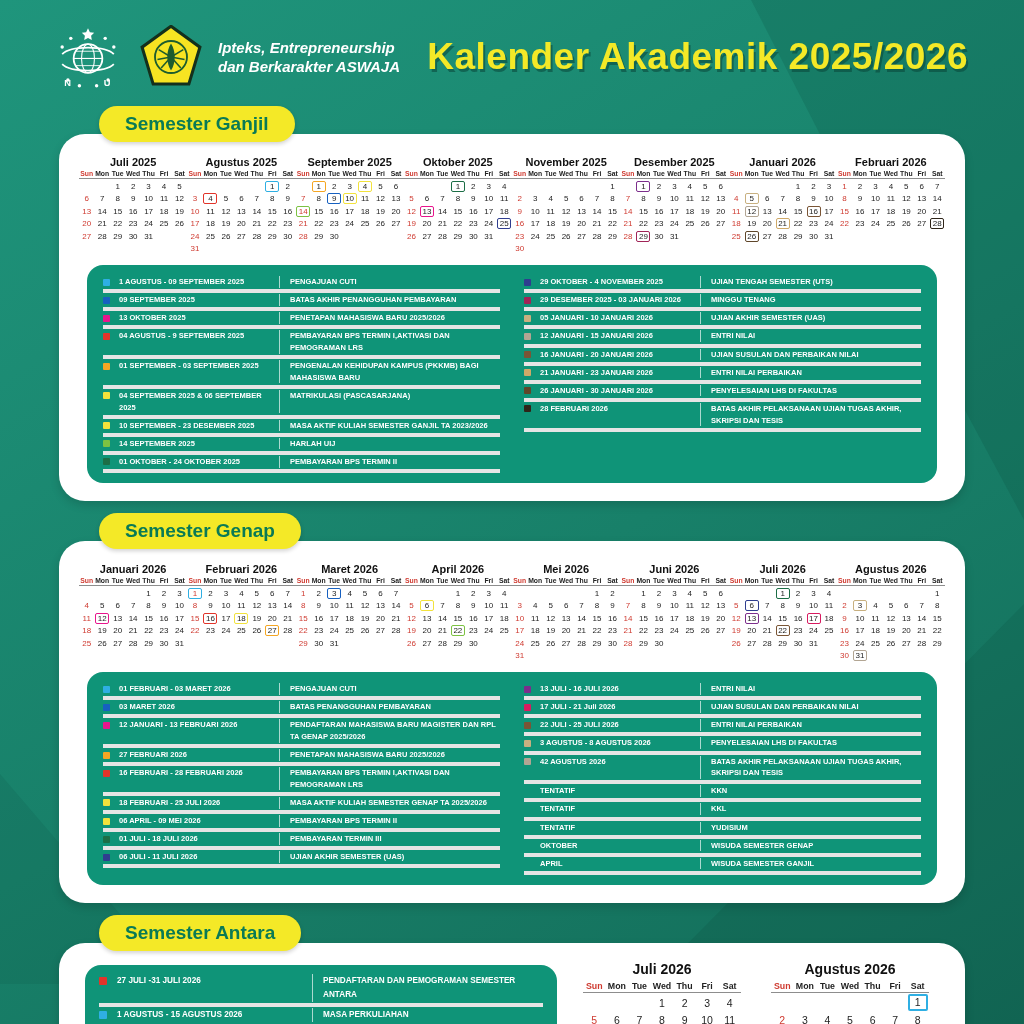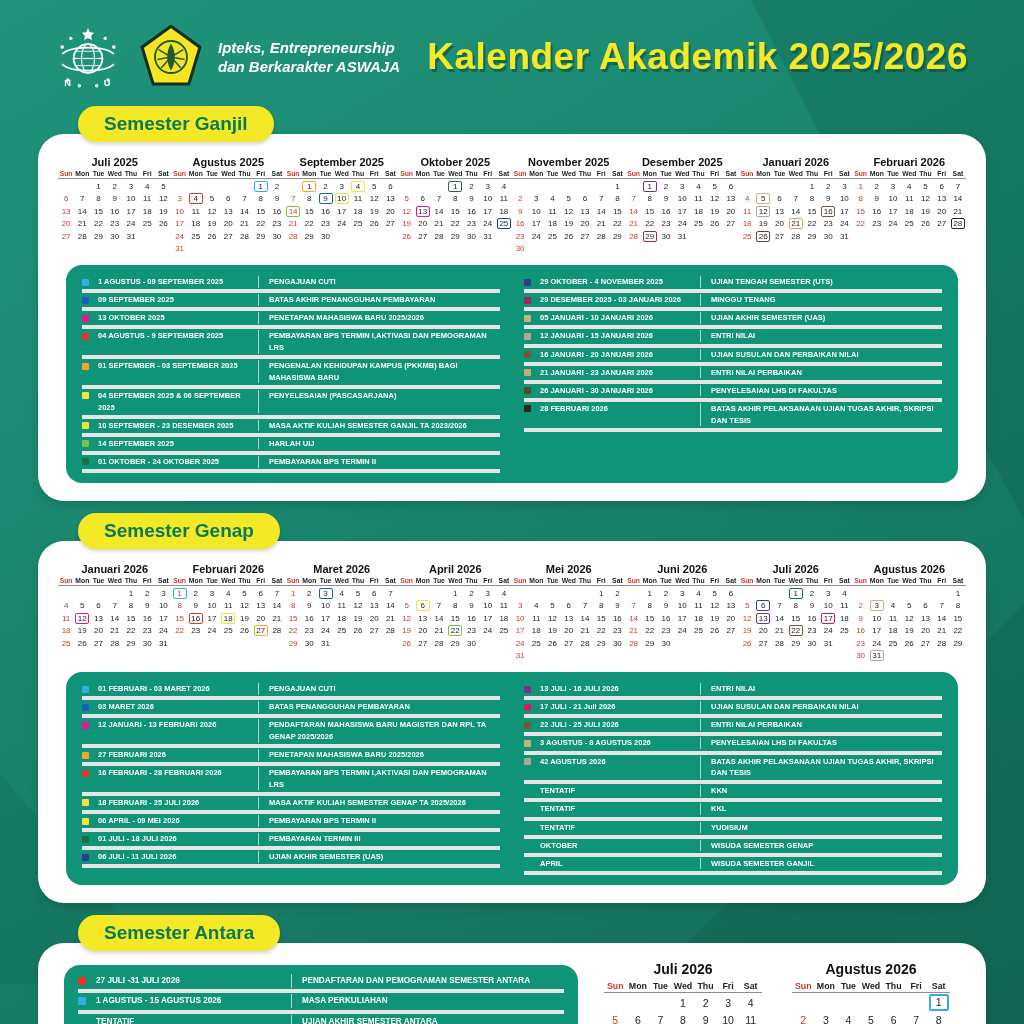--- a/index.html
+++ b/index.html
@@ -14,21 +14,21 @@
   .bg-3{left:0;bottom:40px;width:300px;height:300px;background:rgba(8,61,51,.10);clip-path:polygon(0 30%,60% 100%,0 100%);}
   .page{position:relative;z-index:1;height:1024px;display:flex;flex-direction:column;}
 
   
   header{display:flex;align-items:center;padding:24px 52px 4px 52px;}
   .brand{display:flex;align-items:center;gap:16px;}
   .tagline{color:#fff;font-style:italic;font-weight:bold;font-size:15px;line-height:1.3;margin-left:16px;}
   .page-title{margin:0 4px 0 auto;color:#f4e927;font-size:37px;font-weight:bold;letter-spacing:.5px;text-shadow:2px 3px 0 rgba(10,70,56,.55);}
 
   
-  .section{padding:0 38px;margin-top:12px;}
+  .section{padding:0 59px;margin-top:12px;}
   .badge{display:inline-block;position:relative;z-index:3;margin:0 0 -15px 40px;background:#f4e927;color:#0a7a55;font-weight:bold;font-size:19px;padding:7px 26px;border-radius:24px;box-shadow:0 2px 4px rgba(0,0,0,.18);}
   .card{position:relative;z-index:1;background:#fff;border-radius:26px;padding:22px 16px 14px;box-shadow:0 4px 10px rgba(0,0,0,.15);}
 
   
   .cal-row{display:grid;grid-template-columns:repeat(8,1fr);padding:0 4px;}
   .mini-cal{color:#1d1d1d;}
   .m-title{text-align:center;font-weight:bold;font-size:11px;color:#111;margin-bottom:2px;white-space:nowrap;}
   .m-grid{display:grid;grid-template-columns:repeat(7,1fr);}
   .m-dowrow{border-bottom:1px solid #8d8d8d;padding-bottom:1px;margin-bottom:1px;}
   .m-dow{font-weight:bold;font-size:6.8px;text-align:center;color:#222;}
@@ -552,21 +552,21 @@
               <div class="legend-desc">PEMBAYARAN BPS TERMIN I,AKTIVASI DAN PEMOGRAMAN LRS</div>
             </div>
             <div class="legend-row">
               <div class="legend-swatch" style="background: rgb(245, 166, 35);"></div>
               <div class="legend-date">01 SEPTEMBER - 03 SEPTEMBER 2025</div>
               <div class="legend-desc">PENGENALAN KEHIDUPAN KAMPUS (PKKMB) BAGI MAHASISWA BARU</div>
             </div>
             <div class="legend-row">
               <div class="legend-swatch" style="background: rgb(242, 226, 60);"></div>
               <div class="legend-date">04 SEPTEMBER 2025 &amp; 06 SEPTEMBER 2025</div>
-              <div class="legend-desc">PENYELESAIAN (PASCASARJANA)</div>
+              <div class="legend-desc">MATRIKULASI (PASCASARJANA)</div>
             </div>
             <div class="legend-row">
               <div class="legend-swatch" style="background: rgb(242, 226, 60);"></div>
               <div class="legend-date">10 SEPTEMBER - 23 DESEMBER 2025</div>
               <div class="legend-desc">MASA AKTIF KULIAH SEMESTER GANJIL TA 2023/2026</div>
             </div>
             <div class="legend-row">
               <div class="legend-swatch" style="background: rgb(125, 194, 66);"></div>
               <div class="legend-date">14 SEPTEMBER 2025</div>
               <div class="legend-desc">HARLAH UIJ</div>

